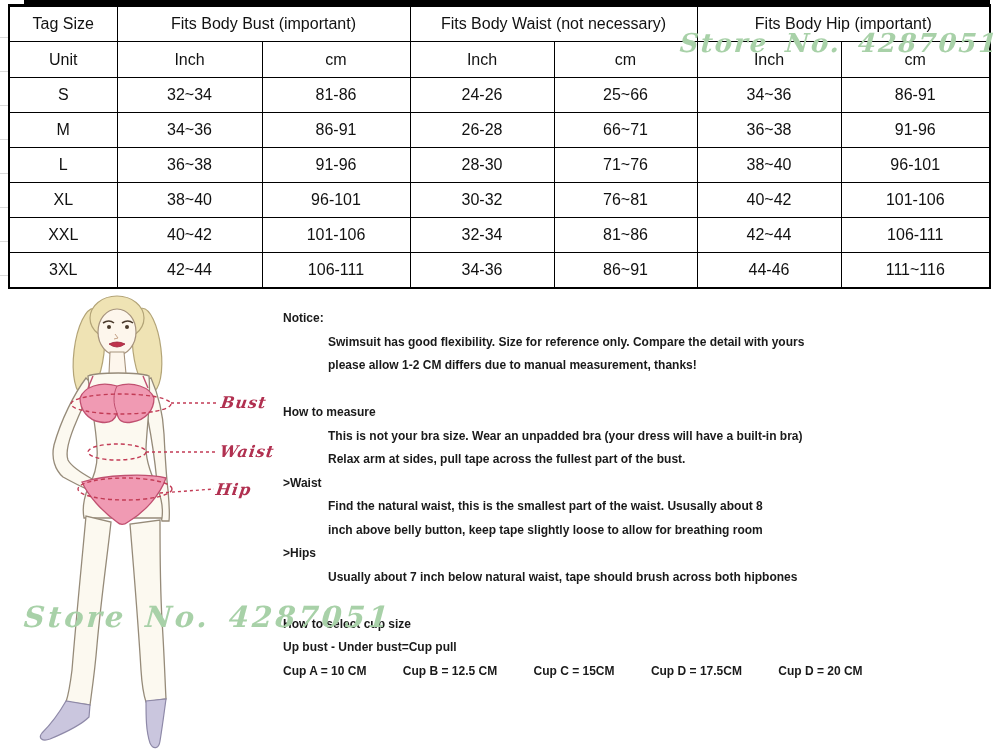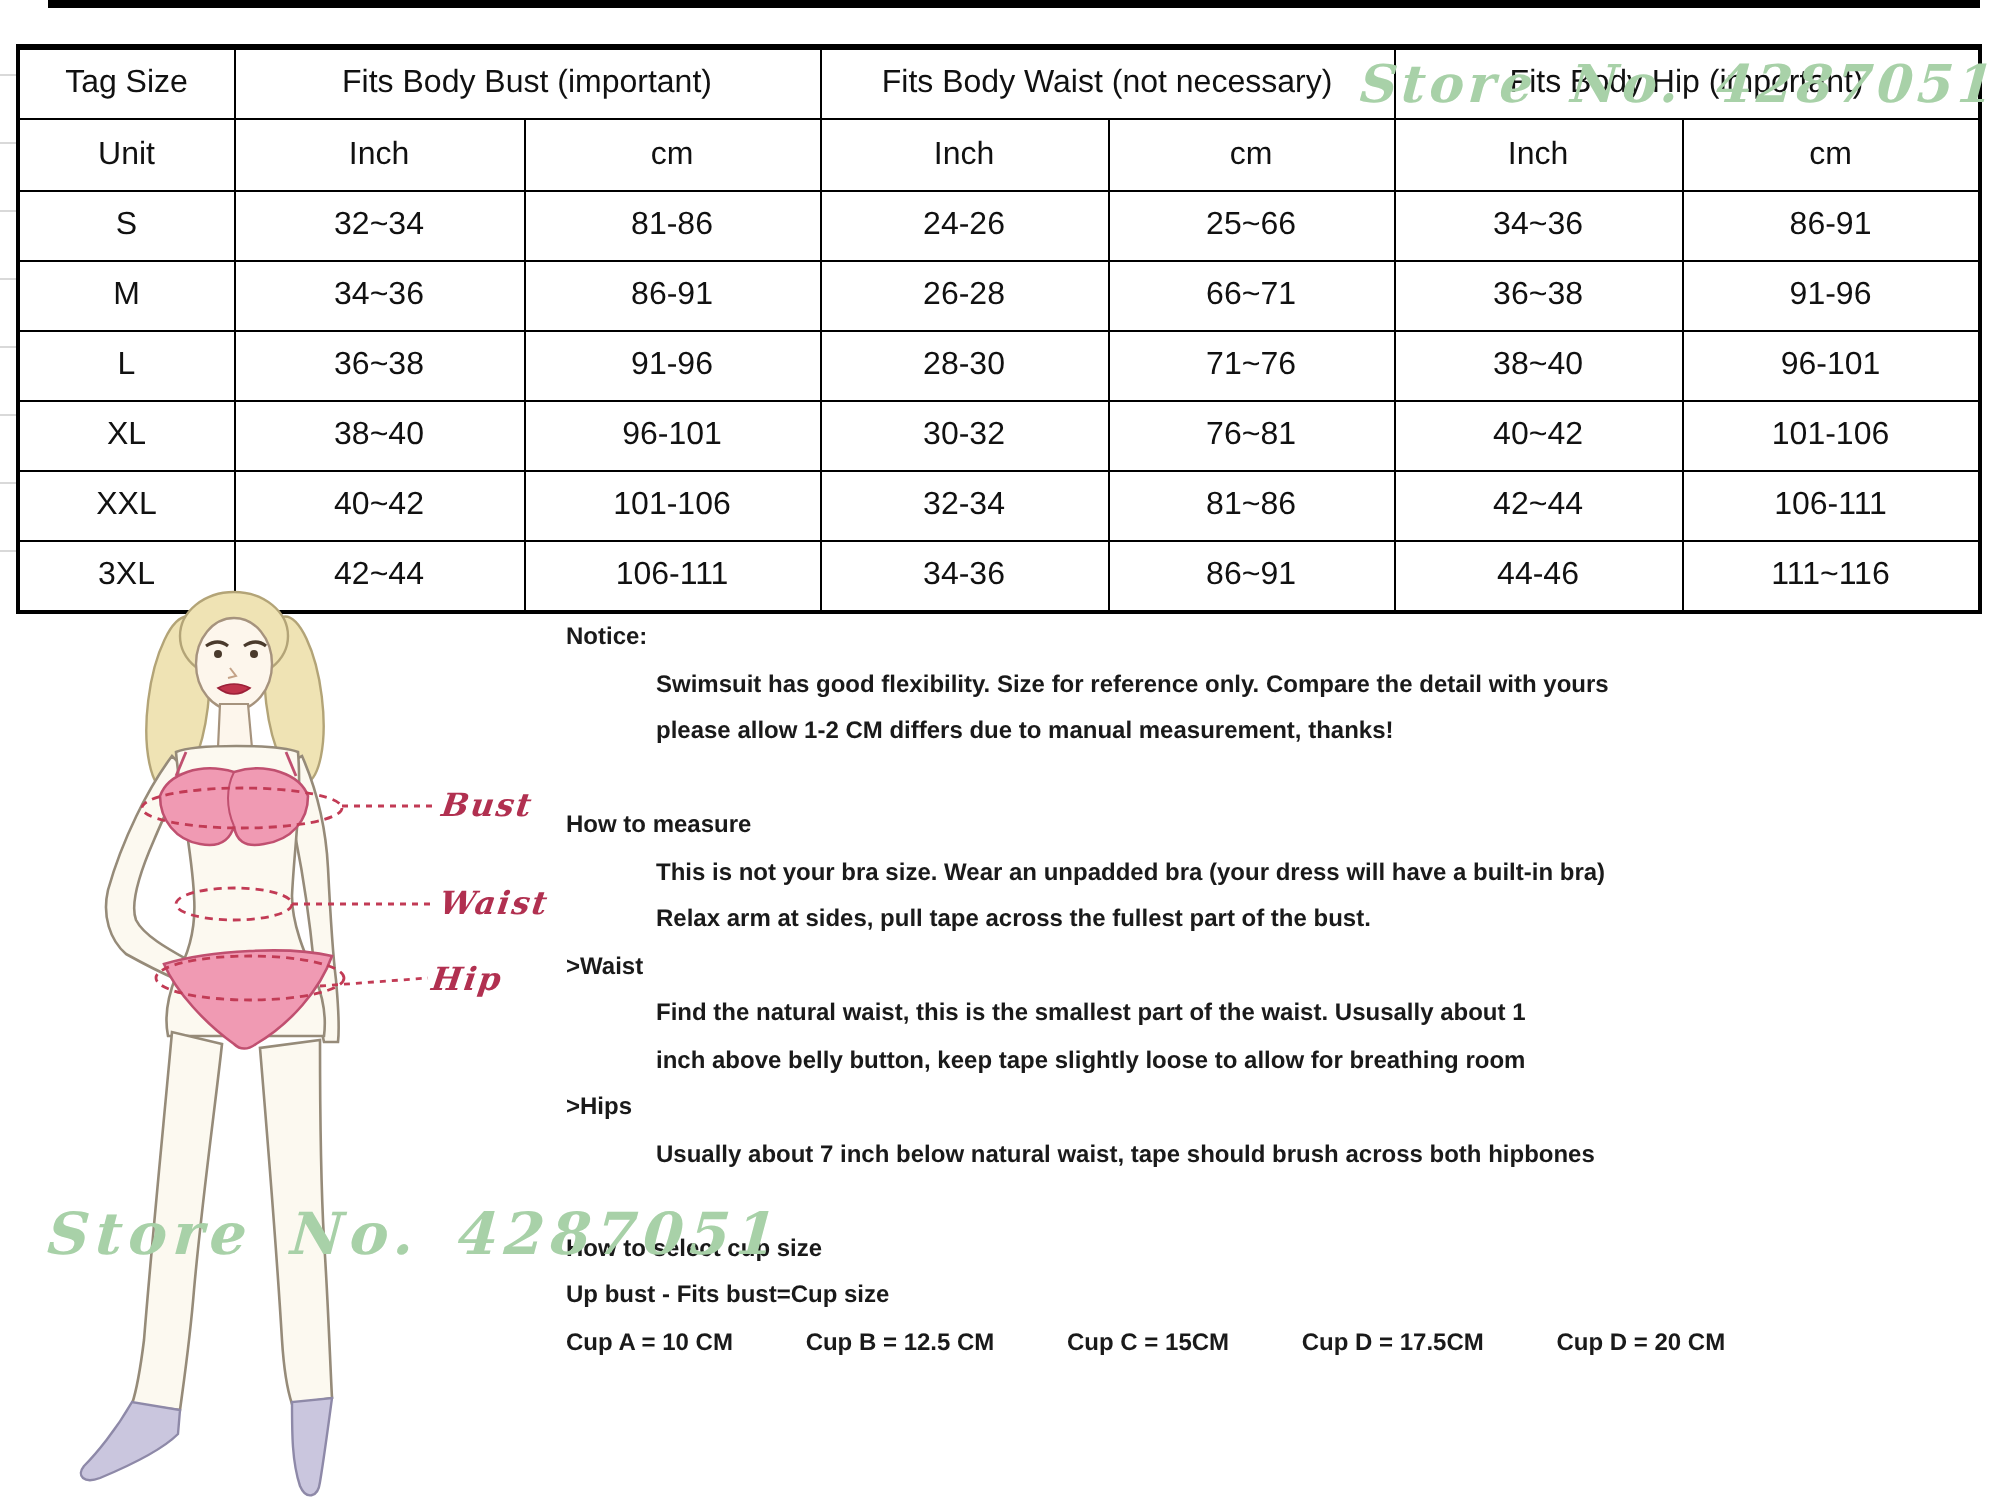--- a/index.html
+++ b/index.html
@@ -9,21 +9,21 @@
   }
   .canvas{position:absolute;inset:0;}
 
   
   .topbar{position:absolute;left:24px;top:0;width:966px;height:4px;background:#000;}
   .left-grid{position:absolute;left:0;top:4px;width:8px;height:288px;
     background:repeating-linear-gradient(to bottom,#ffffff 0 33px,#d9d9d9 33px 34px);}
 
   
   table.size-table{
-    position:absolute;left:8px;top:22px;width:983px;border-collapse:collapse;
+    position:absolute;left:8px;top:4px;width:983px;border-collapse:collapse;
     table-layout:fixed;background:#fff;
   }
   table.size-table th, table.size-table td{
     border:1px solid #000;text-align:center;vertical-align:middle;
     font-size:16px;font-weight:normal;padding:0;white-space:nowrap;
     font-family:"Liberation Sans", sans-serif;color:#111;
   }
   table.size-table{border:2px solid #000;border-top:3px solid #000;}
   thead tr{height:36px;} tbody tr{height:35px;}
 
@@ -209,27 +209,27 @@
 
   <div class="notes">
     <div class="ln">Notice:</div>
     <div class="ln i1">Swimsuit has good flexibility. Size for reference only. Compare the detail with yours</div>
     <div class="ln i1">please allow 1-2 CM differs due to manual measurement, thanks!</div>
     <div class="sp"></div>
     <div class="ln">How to measure</div>
     <div class="ln i1">This is not your bra size. Wear an unpadded bra (your dress will have a built-in bra)</div>
     <div class="ln i1">Relax arm at sides, pull tape across the fullest part of the bust.</div>
     <div class="ln">&gt;Waist</div>
-    <div class="ln i1">Find the natural waist, this is the smallest part of the waist. Ususally about 1</div>
+    <div class="ln i1">Find the natural waist, this is the smallest part of the waist. Ususally about 8</div>
     <div class="ln i1">inch above belly button, keep tape slightly loose to allow for breathing room</div>
     <div class="ln">&gt;Hips</div>
     <div class="ln i1">Usually about 7 inch below natural waist, tape should brush across both hipbones</div>
     <div class="sp"></div>
     <div class="ln">How to select cup size</div>
-    <div class="ln">Up bust - Fits bust=Cup size</div>
+    <div class="ln">Up bust - Under bust=Cup pull</div>
     <div class="ln cups">
       <span>Cup A = 10 CM</span>
       <span>Cup B = 12.5 CM</span>
       <span>Cup C = 15CM</span>
       <span>Cup D = 17.5CM</span>
       <span>Cup D = 20 CM</span>
     </div>
   </div>
 
 </div>

